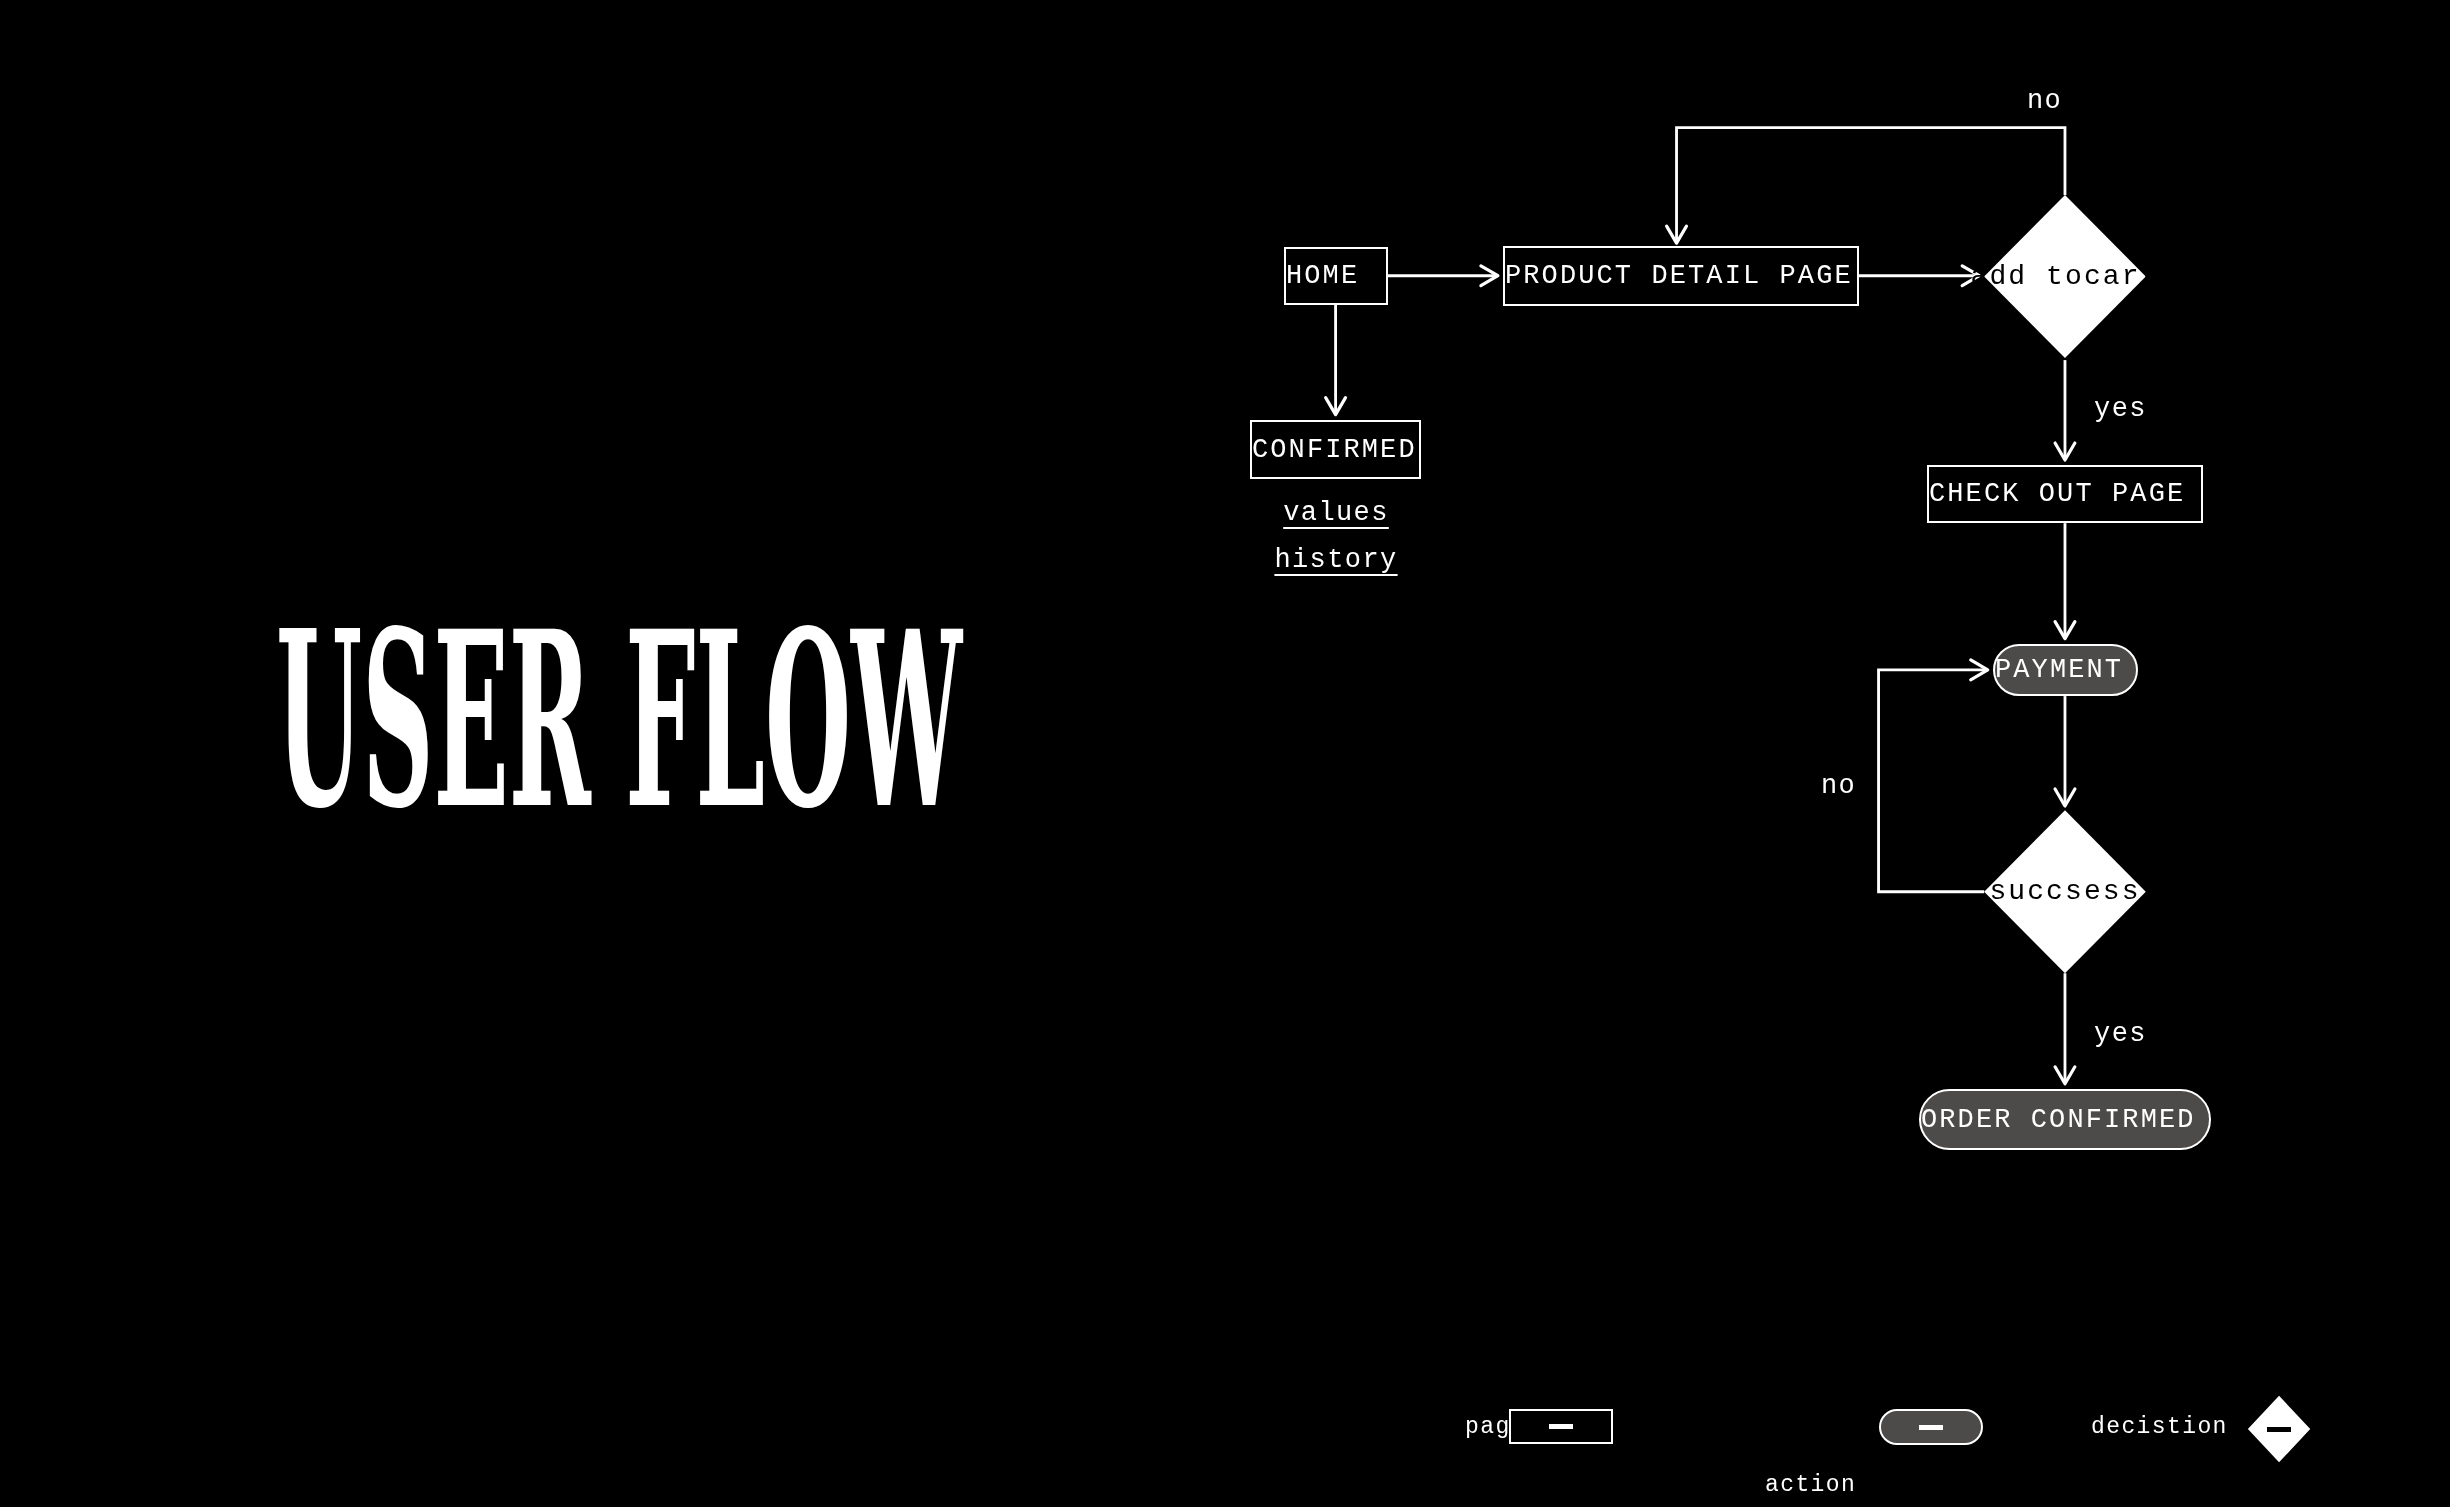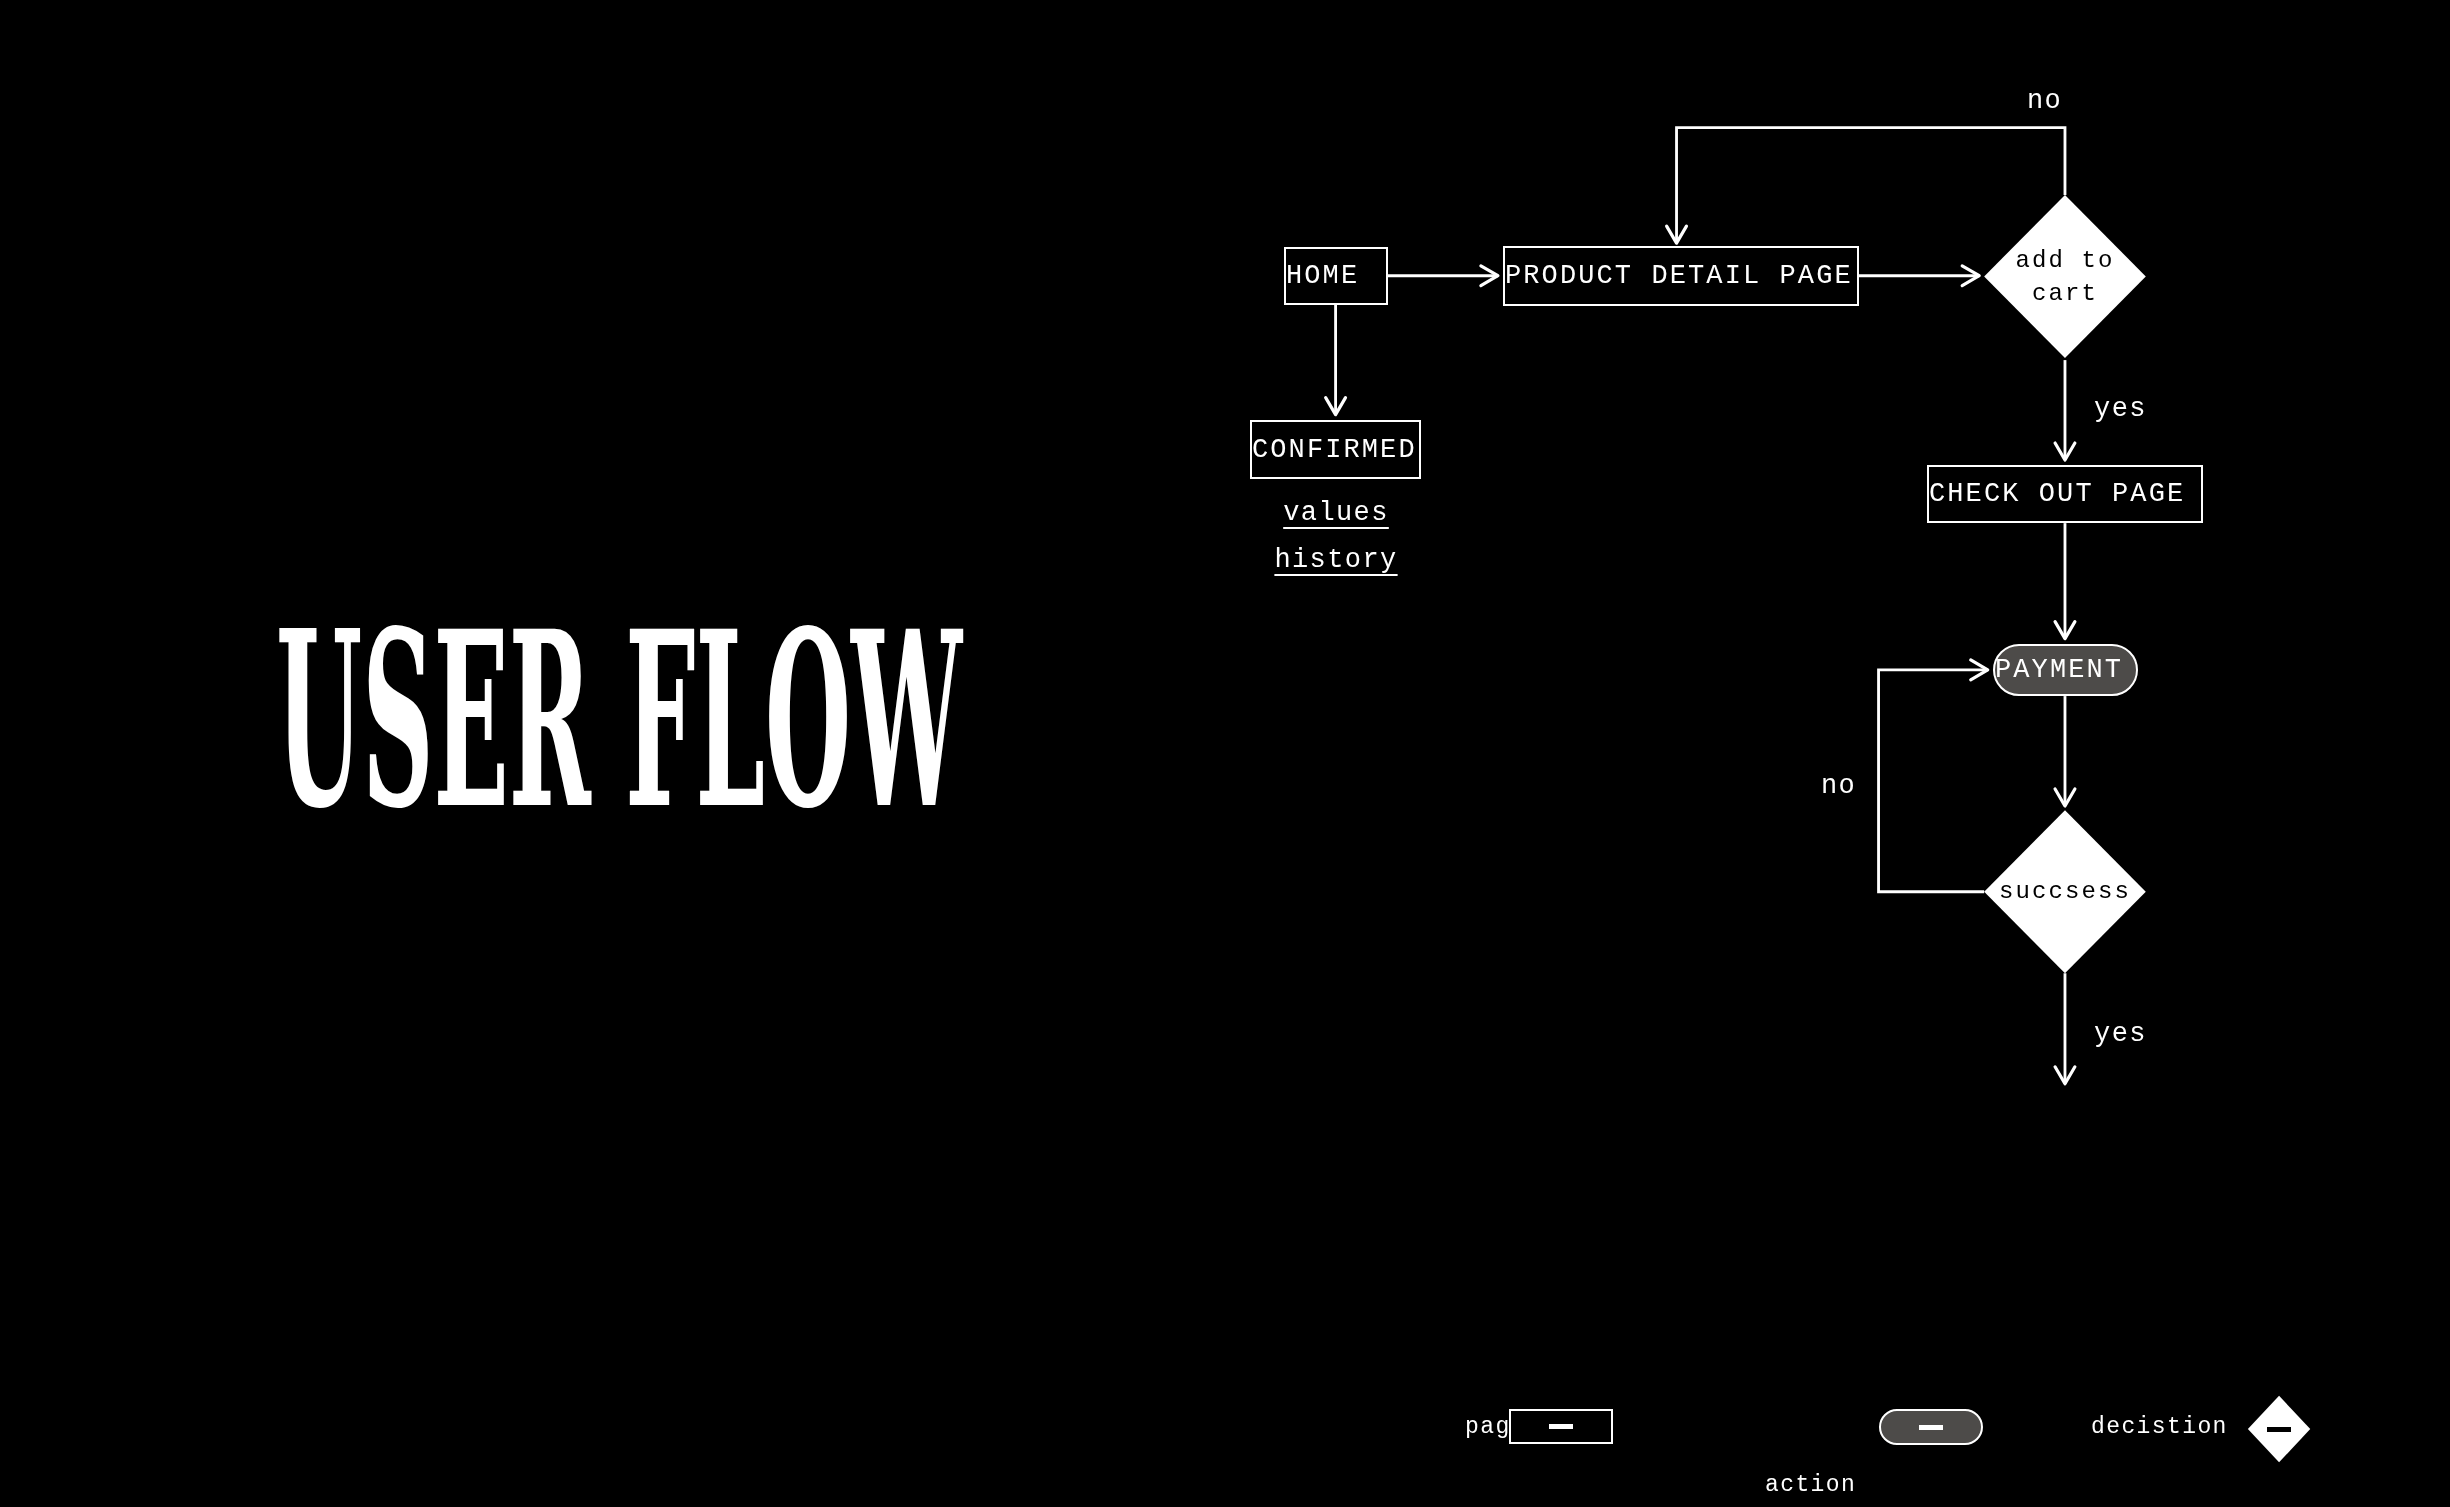--- a/index.html
+++ b/index.html
@@ -21,23 +21,23 @@
 
   .node{
     position:absolute;box-sizing:border-box;
     display:flex;align-items:center;
     color:#fff;font-size:27px;letter-spacing:2.1px;white-space:nowrap;
   }
   .page-node{border:2.8px solid #fff;background:#000;}
   .action-node{border:2.1px solid #fff;background:#4d4b49;}
 
   .diamond-label{
-    position:absolute;display:flex;flex-direction:column;
+    position:absolute;display:flex;flex-direction:row;
     align-items:center;justify-content:center;
-    color:#000;font-size:24px;letter-spacing:2.1px;line-height:33px;
+    color:#000;font-size:28px;letter-spacing:2.1px;line-height:33px;
     white-space:nowrap;
   }
 
   .edge-label{
     position:absolute;width:99px;height:33px;
     display:flex;align-items:center;justify-content:center;
     color:#fff;font-size:27px;letter-spacing:1.4px;
   }
 
   .flow-link{
@@ -107,20 +107,23 @@
   </div>
 
   <div class="node page-node" style="left:1927px;top:465px;width:276px;height:58px;">
     <span>CHECK OUT PAGE</span>
   </div>
 
   <div class="node action-node" style="left:1993px;top:644px;width:145px;height:52px;border-radius:26px;">
     <span>PAYMENT</span>
   </div>
 
+  <div class="node action-node" style="left:1919px;top:1089px;width:292px;height:61px;border-radius:30.5px;">
+    <span>ORDER CONFIRMED</span>
+  </div>
 
   <div class="diamond-label" style="left:1984px;top:195px;width:162px;height:163px;">
     <span>add to</span>
     <span>cart</span>
   </div>
 
   <div class="diamond-label" style="left:1984px;top:810px;width:162px;height:163px;">
     <span>succsess</span>
   </div>
 

